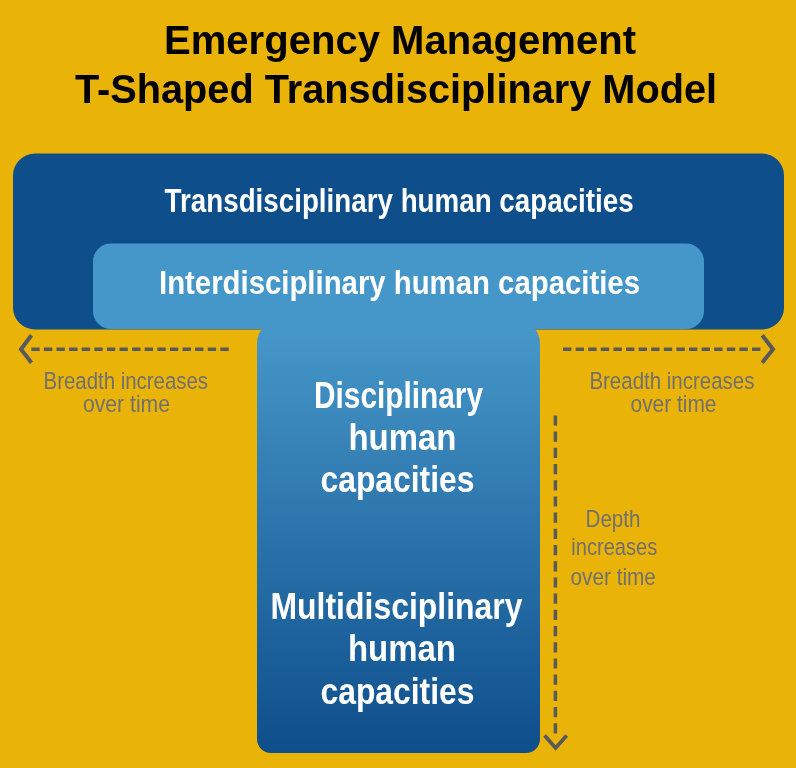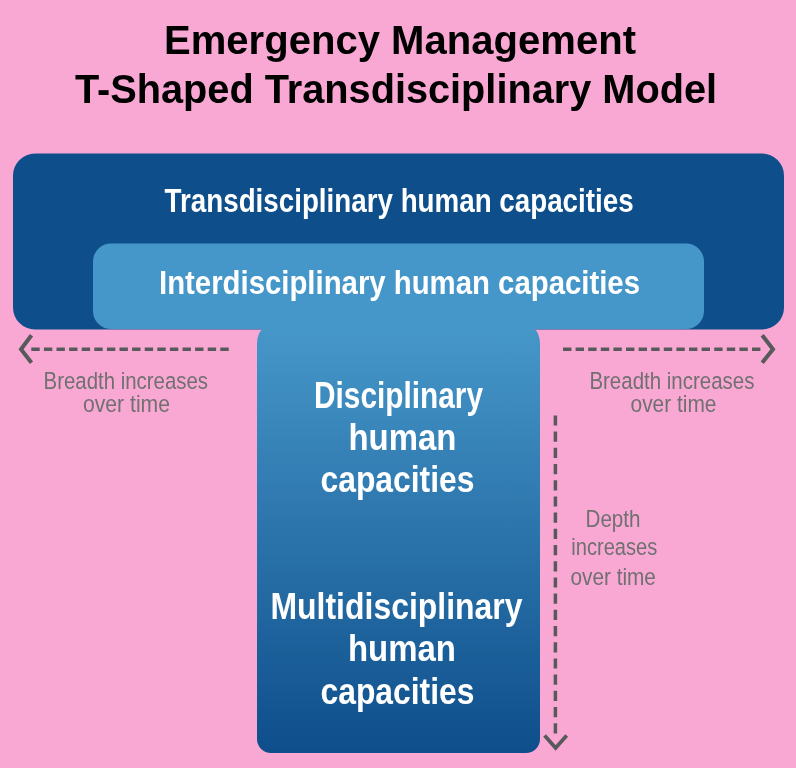--- a/index.html
+++ b/index.html
@@ -1,16 +1,16 @@
 <!DOCTYPE html>
 <html><head>
 <meta charset="utf-8">
 <style>
   html,body{margin:0;padding:0;background:#ffffff;}
-  .wrap{position:relative;width:796px;height:768px;background:#f9a8d4;overflow:hidden;}
+  .wrap{position:relative;width:796px;height:768px;background:#eab308;overflow:hidden;}
   svg{display:block;}
   text{font-family:"Liberation Sans", sans-serif;}
 </style>
 </head>
 <body>
 <div class="wrap">
 <svg width="796" height="768" viewBox="0 0 796 768">
   <defs>
     <linearGradient id="stemg" x1="0" y1="329" x2="0" y2="753" gradientUnits="userSpaceOnUse">
       <stop offset="0" stop-color="#4697C9"></stop>

